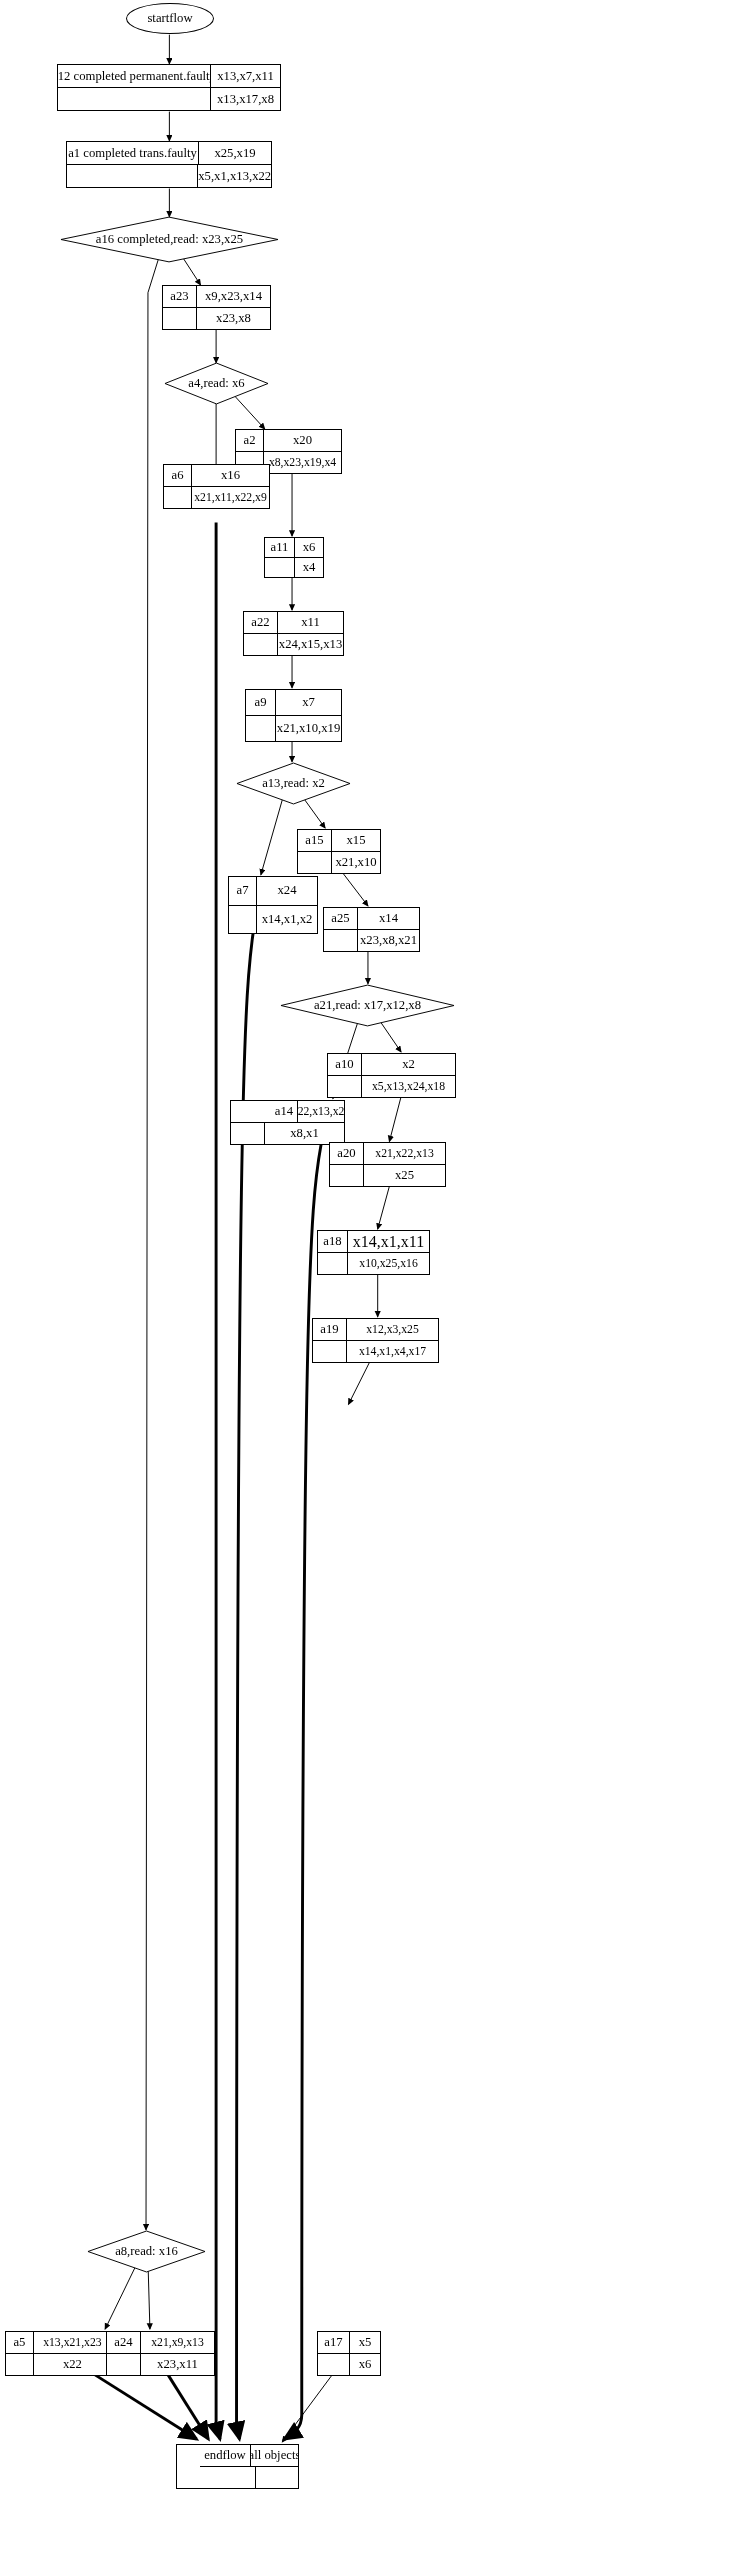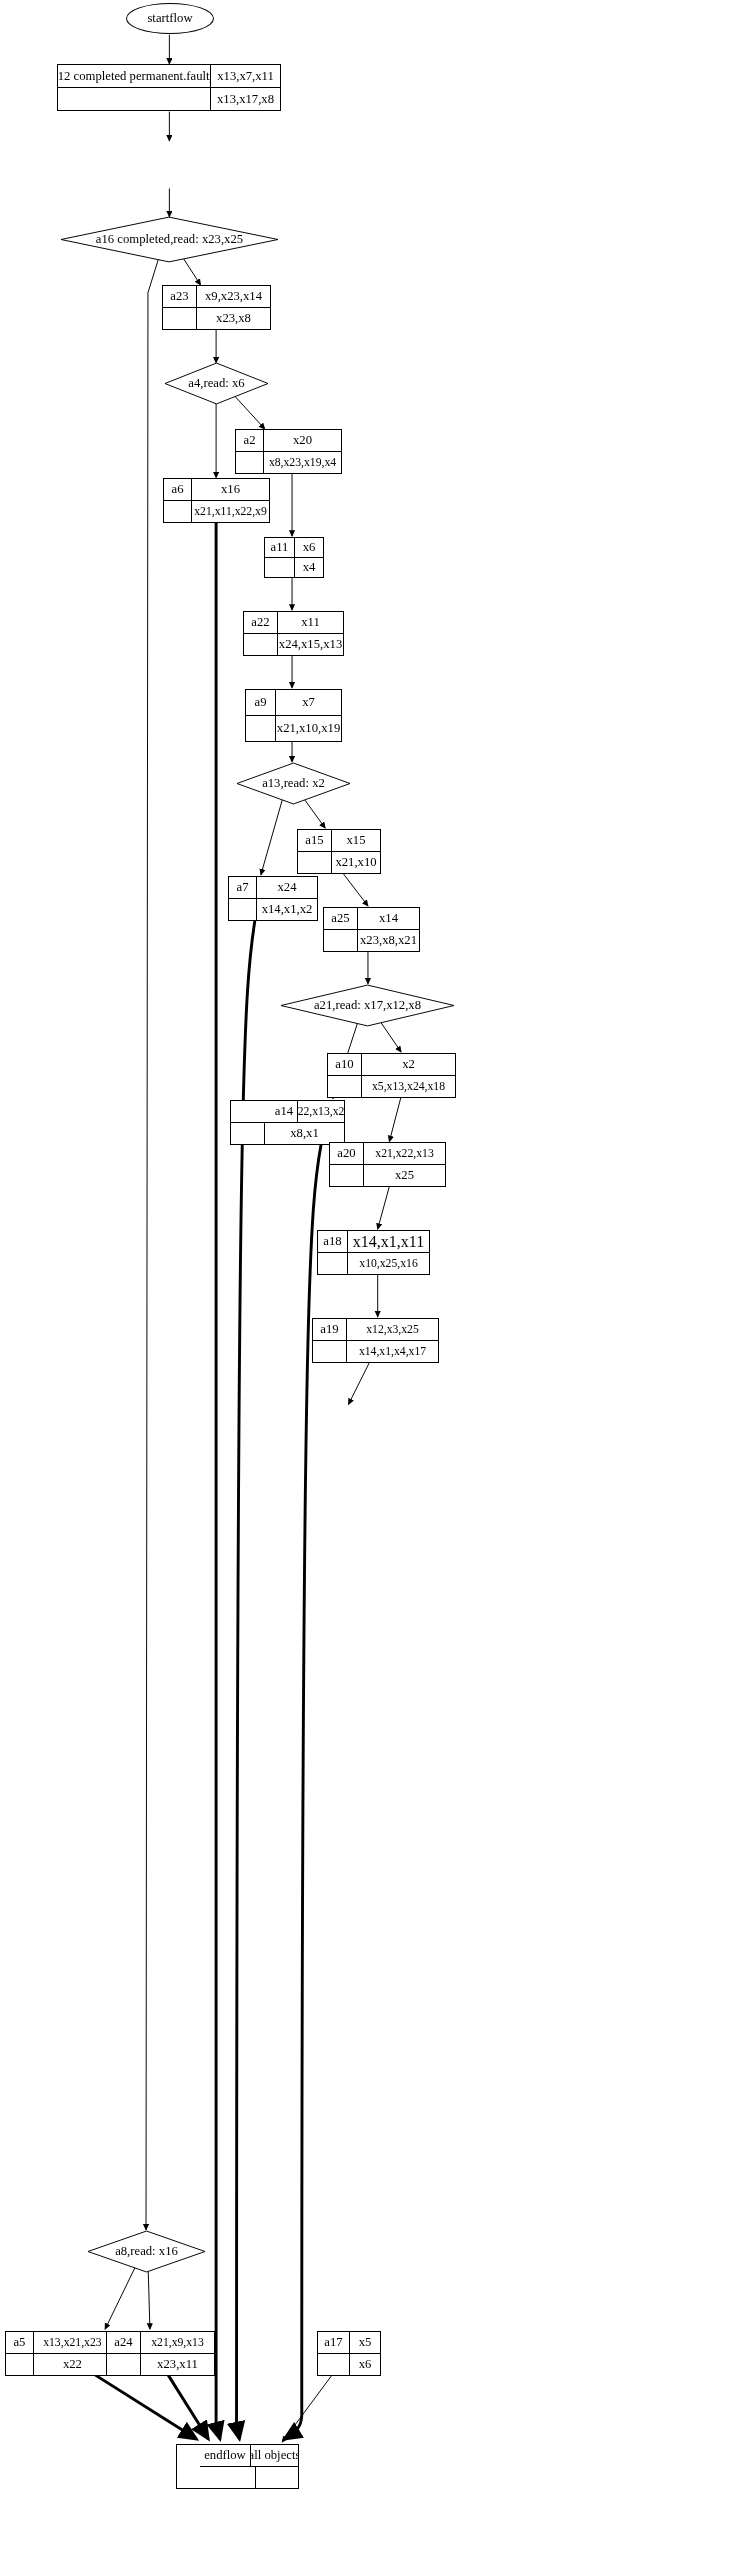--- a/index.html
+++ b/index.html
@@ -115,20 +115,30 @@
     <div class="row">
       <div class="cell left" style="width:152px;">a12  completed permanent.faulty</div>
       <div class="cell right">x13,x7,x11</div>
     </div>
     <div class="row">
       <div class="cell left" style="width:152px;"></div>
       <div class="cell right">x13,x17,x8</div>
     </div>
   </div>
 
+  <div class="node rec" style="left:66px;top:141px;width:206px;height:47px;">
+    <div class="row">
+      <div class="cell left" style="width:131px;">a1  completed trans.faulty</div>
+      <div class="cell right">x25,x19</div>
+    </div>
+    <div class="row">
+      <div class="cell left" style="width:131px;"></div>
+      <div class="cell right">x5,x1,x13,x22</div>
+    </div>
+  </div>
 
   <div class="node diamond" style="left:60px;top:216px;width:219px;height:47px;">
     <svg width="219" height="47" viewBox="0 0 225 48">
       <polygon points="112,1 224,24 112,47 1,24" fill="#fff" stroke="#000" stroke-width="1"></polygon>
     </svg>
     <span class="dlabel">a16 completed,read: x23,x25</span>
   </div>
 
   <div class="node rec" style="left:162px;top:285px;width:109px;height:45px;">
     <div class="row">
@@ -152,21 +162,21 @@
     <div class="row">
       <div class="cell left" style="width:27px;">a2</div>
       <div class="cell right">x20</div>
     </div>
     <div class="row">
       <div class="cell left" style="width:27px;"></div>
       <div class="cell right" style="font-size:11.7px;">x8,x23,x19,x4</div>
     </div>
   </div>
 
-  <div class="node rec" style="left:163px;top:478px;width:107px;height:45px;">
+  <div class="node rec" style="left:163px;top:464px;width:107px;height:45px;">
     <div class="row">
       <div class="cell left" style="width:27px;">a6</div>
       <div class="cell right">x16</div>
     </div>
     <div class="row">
       <div class="cell left" style="width:27px;"></div>
       <div class="cell right" style="font-size:11.7px;">x21,x11,x22,x9</div>
     </div>
   </div>
 
@@ -214,21 +224,21 @@
     <div class="row">
       <div class="cell left" style="width:33px;">a15</div>
       <div class="cell right">x15</div>
     </div>
     <div class="row">
       <div class="cell left" style="width:33px;"></div>
       <div class="cell right">x21,x10</div>
     </div>
   </div>
 
-  <div class="node rec" style="left:228px;top:876px;width:90px;height:45px;">
+  <div class="node rec" style="left:228px;top:876px;width:90px;height:58px;">
     <div class="row">
       <div class="cell left" style="width:27px;">a7</div>
       <div class="cell right">x24</div>
     </div>
     <div class="row">
       <div class="cell left" style="width:27px;"></div>
       <div class="cell right">x14,x1,x2</div>
     </div>
   </div>
 

